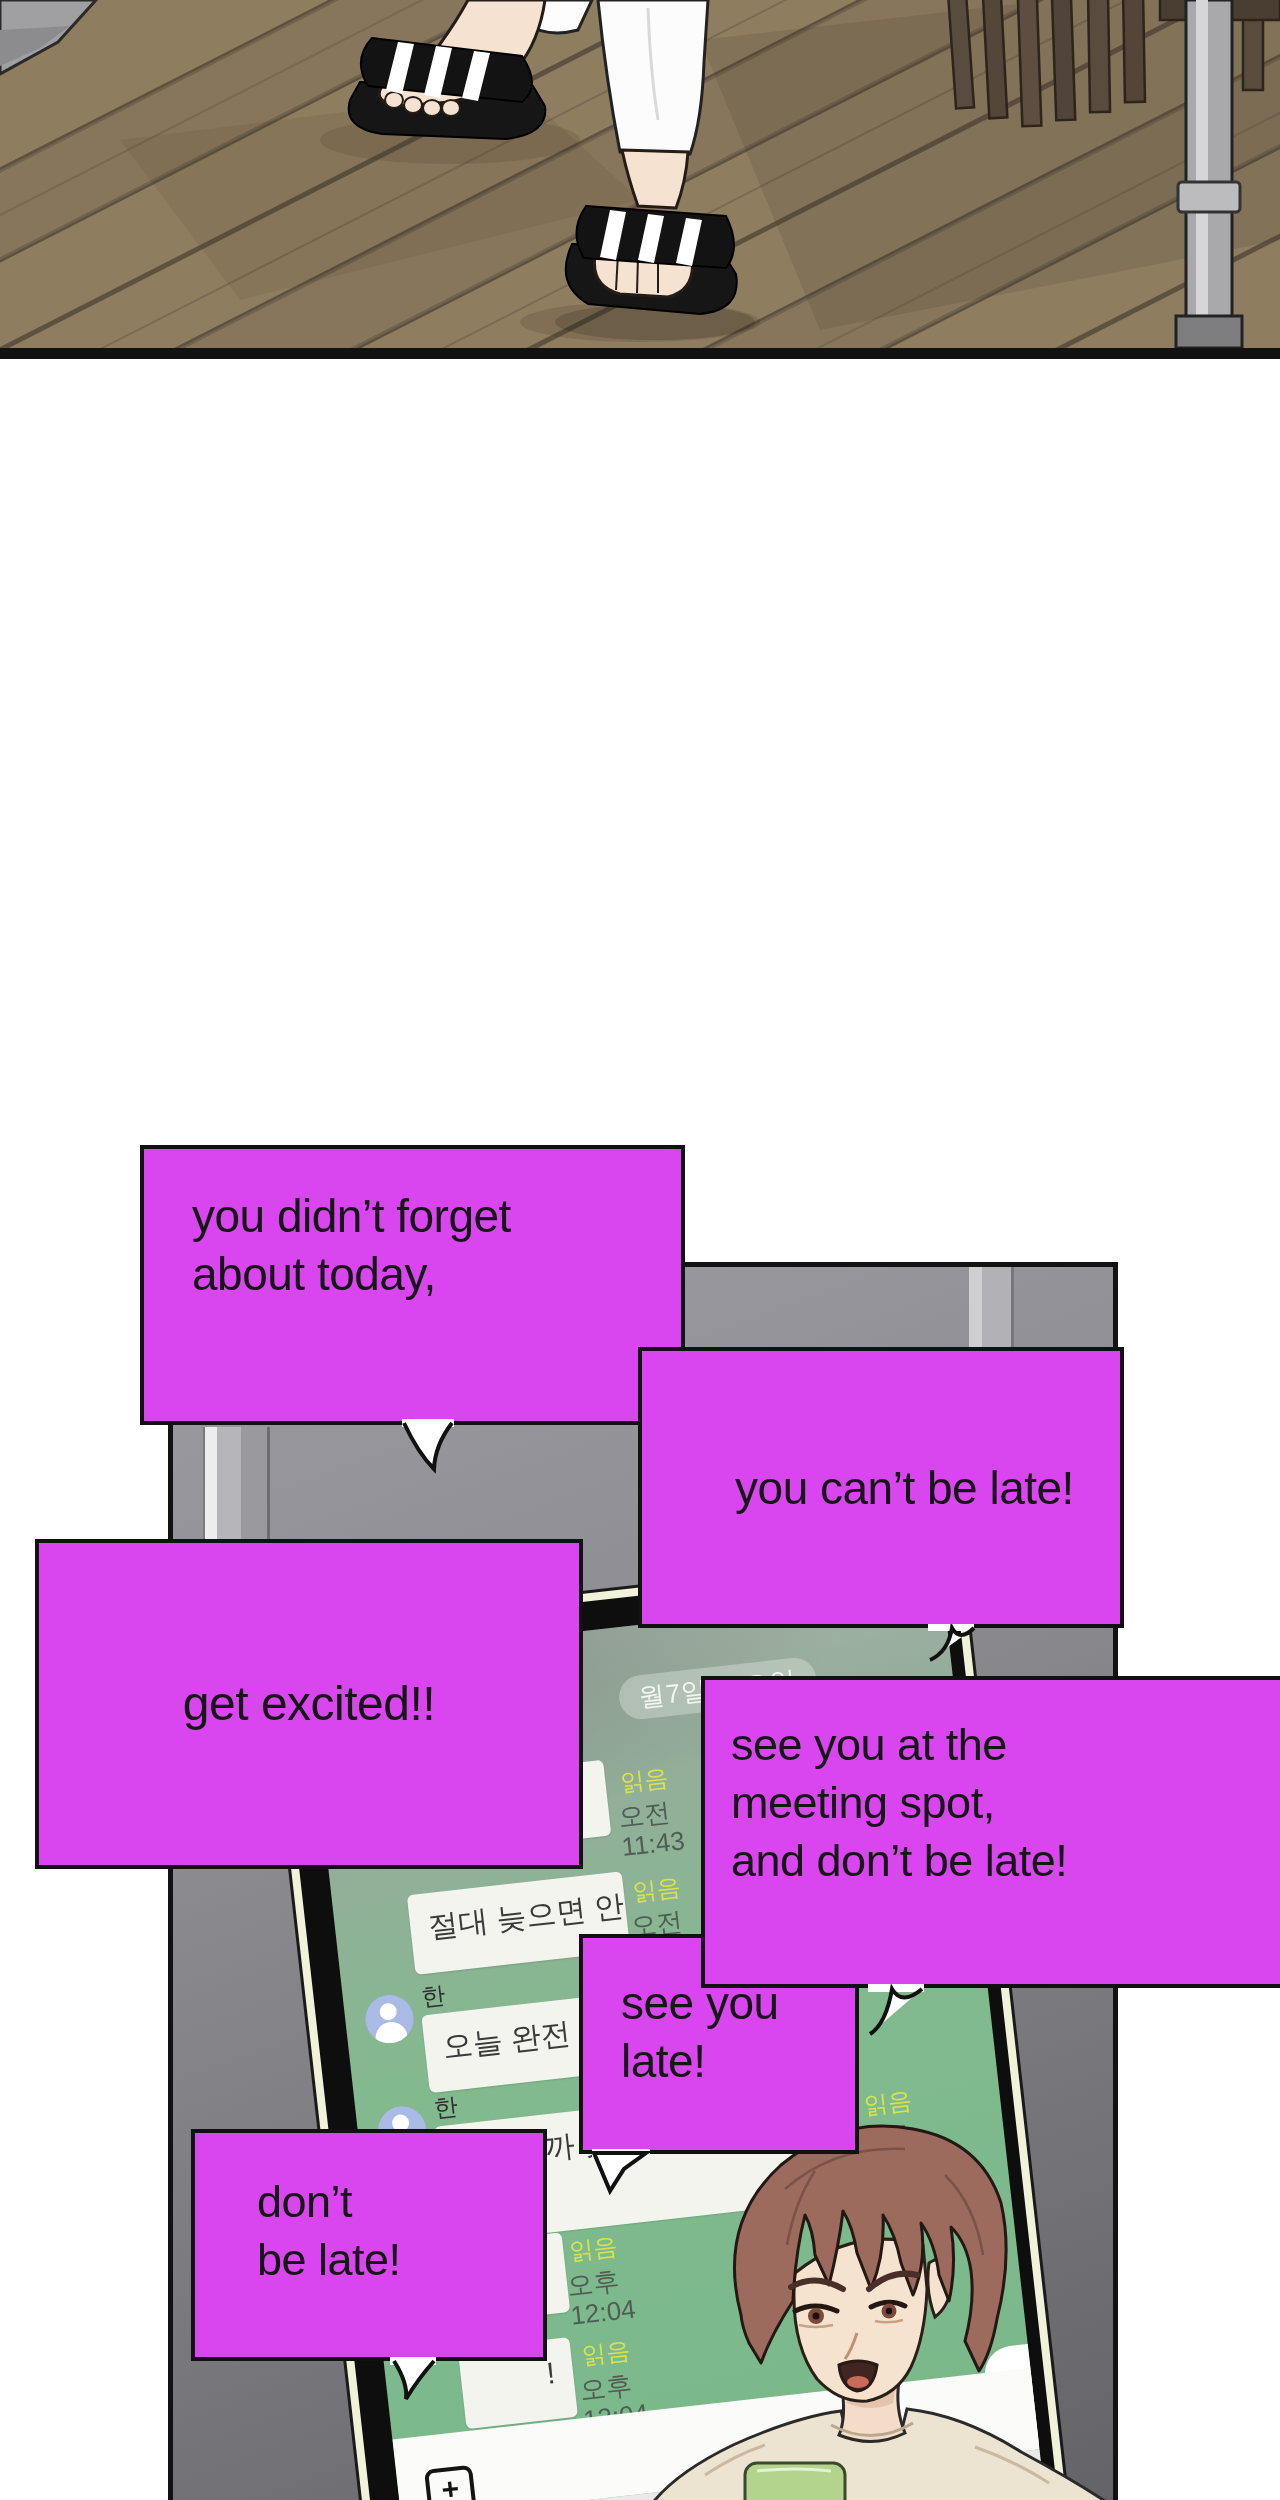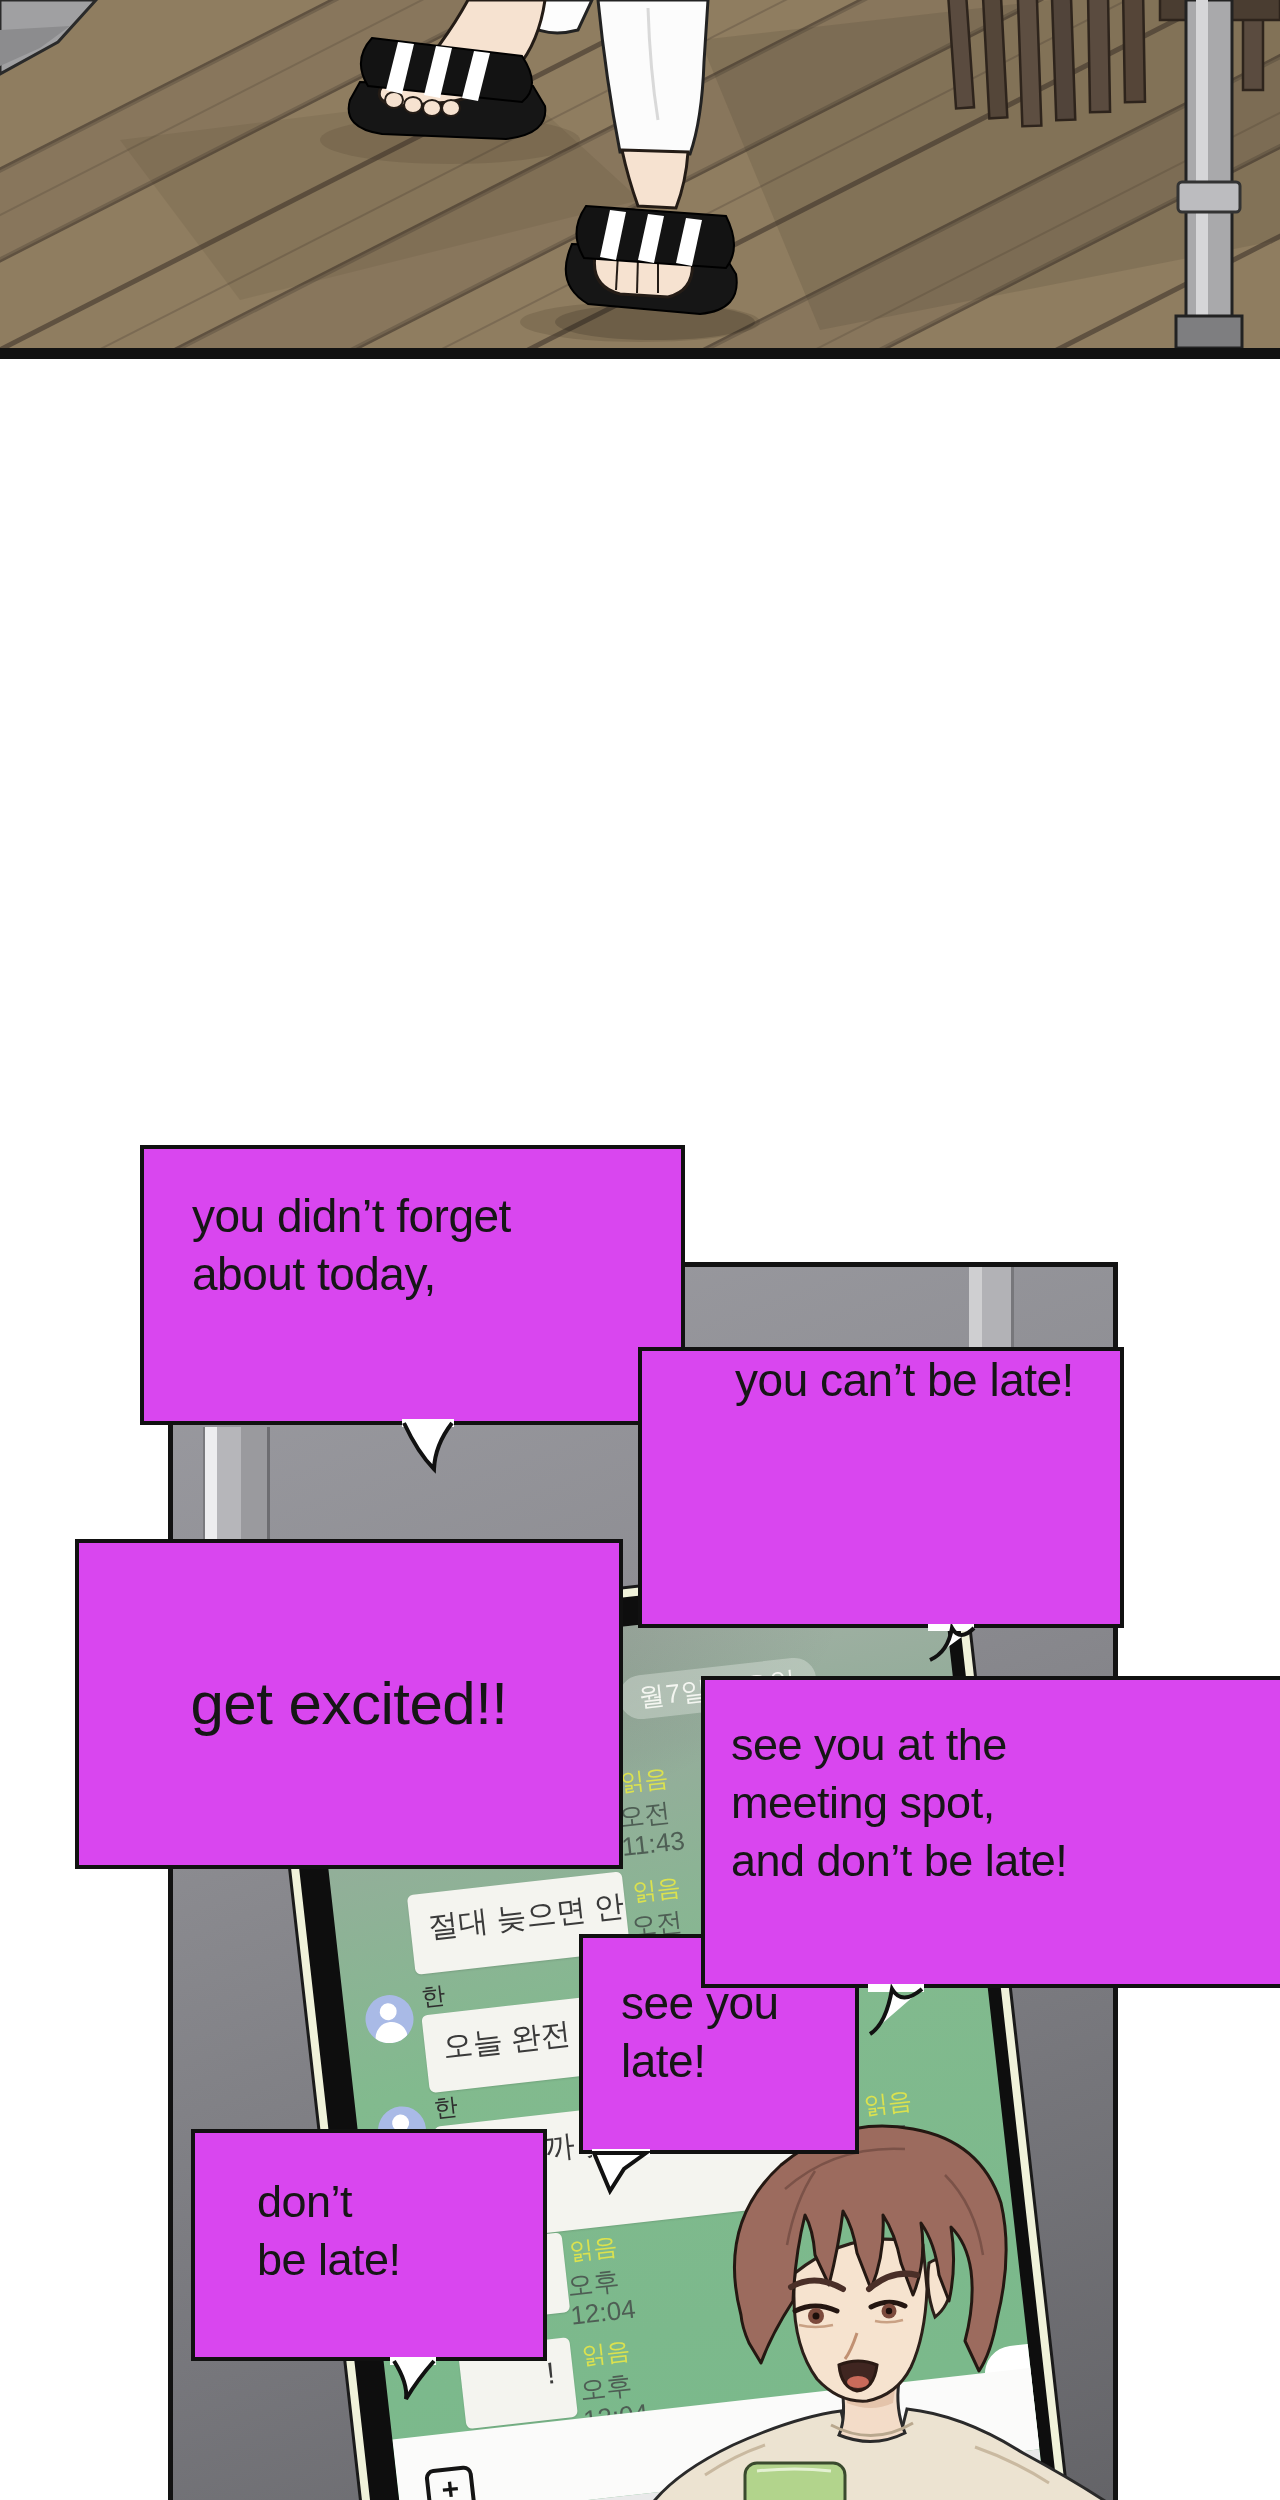--- a/index.html
+++ b/index.html
@@ -56,22 +56,22 @@
   .attach-btn{position:absolute;left:28px;top:34px;width:40px;height:36px;border:4px solid #141414;border-radius:9px;
           display:flex;align-items:center;justify-content:center;color:#141414;font-size:30px;font-weight:bold;line-height:1;background:transparent;}
 
   .character{position:absolute;left:472px;top:838px;width:480px;height:400px;z-index:4;}
 
   
   .bubble{position:absolute;background:#d946ef;border:4px solid #111;color:#161616;
           font-size:46px;line-height:58px;letter-spacing:-0.5px;}
   .bubble .bl{white-space:nowrap;}
   .b1{left:140px;top:1145px;width:545px;height:280px;padding:38px 0 0 48px;box-sizing:border-box;z-index:6;}
-  .b2{left:638px;top:1347px;width:486px;height:281px;display:flex;justify-content:center;box-sizing:border-box;z-index:7;padding-left:47px;}
-  .b3{left:35px;top:1539px;width:548px;height:330px;display:flex;align-items:center;justify-content:center;box-sizing:border-box;font-size:60px;z-index:6;margin-left:40px;}
+  .b2{left:638px;top:1347px;width:486px;height:281px;display:flex;align-items:center;justify-content:center;box-sizing:border-box;z-index:7;padding-left:47px;}
+  .b3{left:35px;top:1539px;width:548px;height:330px;display:flex;align-items:center;justify-content:center;box-sizing:border-box;font-size:48px;z-index:6;}
   .b4{left:701px;top:1676px;width:595px;height:312px;padding:36px 0 0 26px;box-sizing:border-box;font-size:45px;z-index:7;}
   .b5{left:547px;top:1934px;width:280px;height:220px;padding:36px 0 0 38px;box-sizing:border-box;z-index:6;margin-left:32px;}
   .b6{left:191px;top:2129px;width:356px;height:232px;padding:40px 0 0 62px;box-sizing:border-box;font-size:45px;z-index:8;}
   .tail{position:absolute;z-index:9;}
 </style>
 </head>
 <body>
 
 <div class="page">
 

